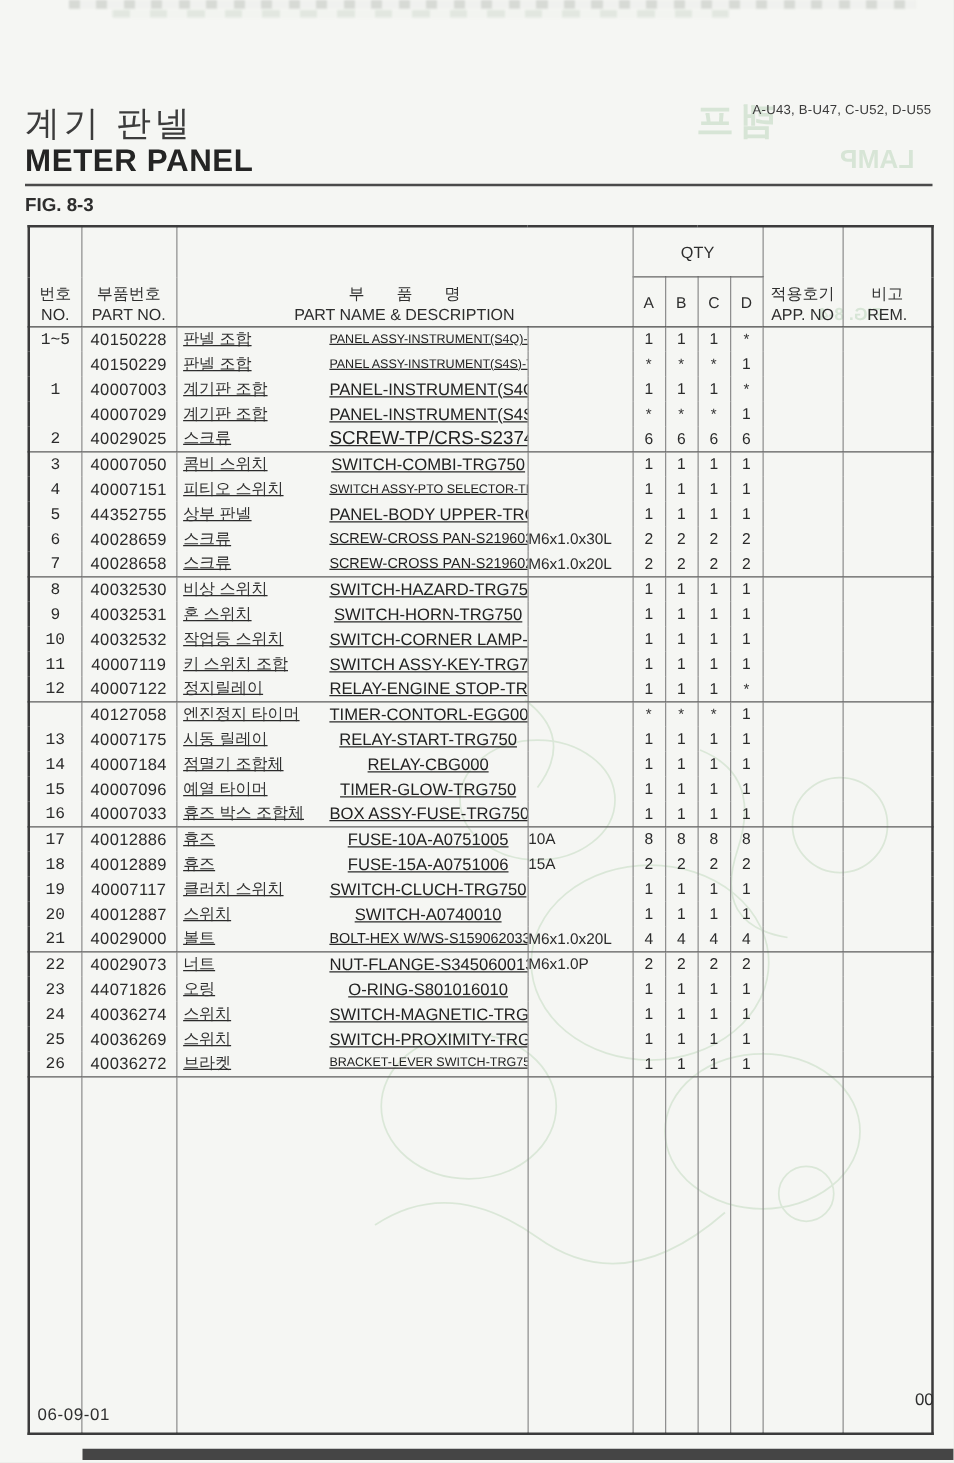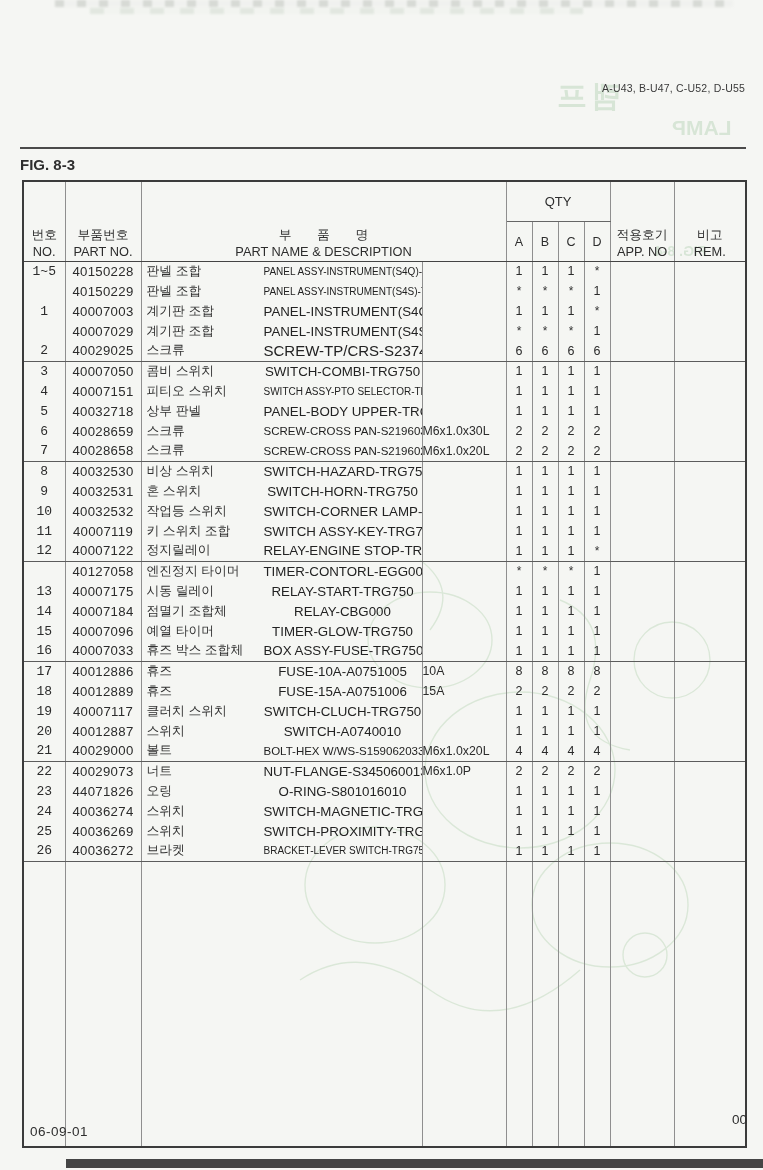--- a/index.html
+++ b/index.html
@@ -37,21 +37,21 @@
   thead th{border-bottom:1.5px solid #444;}
   th.h-qty{border-bottom:1px solid #666;height:21px;font-size:13px;color:#2d2d2d;}
   th.h-sub{height:20px;font-size:12.5px;color:#2d2d2d;border-left:1px solid #9a9a9a;border-right:1px solid #9a9a9a;}
   .hd2{line-height:1.35;font-size:12.8px;color:#2d2d2d;text-align:center;margin-top:44px;}
   .hd2 div{white-space:pre;}
 
   tbody tr{height:20px;}
   tbody tr.group-end td{border-bottom:1px solid #5c5c5c;}
   td.cell-no{text-align:center;font-size:13px;font-family:Liberation Mono, monospace;}
   td.cell-partno{text-align:center;font-size:13.2px;letter-spacing:.3px;}
-  td.cell-name{padding:0;}
+  td.cell-name{padding:0;text-decoration:underline;}
   .name-wrap{display:flex;align-items:center;width:100%;height:100%;}
   .name-wrap .kr{flex:0 0 122px;text-align:left;padding-left:5px;font-size:12.8px;color:#303030;}
   .name-wrap .desc{flex:1;text-align:center;color:#222;}
   .desc.lg{font-size:15px;}
   .desc.md{font-size:13.3px;}
   .desc.sm2{font-size:11.5px;}
   .desc.sm{font-size:10px;}
   td.cell-spec{font-size:12.3px;text-align:left;padding-left:4px;border-left:1px solid transparent;margin-top:20px;}
   td.cell-spec.has-spec{border-left:1px solid #6a6a6a;}
   td.cell-qty{text-align:center;font-size:12.5px;border-left:1px solid #a0a0a0;border-right:1px solid #a0a0a0;}
@@ -82,20 +82,22 @@
       <path d="M300,980 q60,-40 130,10 t150,-20"></path>
       <path d="M420,560 q40,30 10,70"></path>
       <path d="M560,600 q50,20 30,80 q-20,60 40,70"></path>
     </g>
   </svg>
   <div class="ghost" style="left:553px;top:76px;font-size:30px;letter-spacing:4px;">램프</div>
   <div class="ghost" style="left:672px;top:116px;font-size:21px;">LAMP</div>
   <div class="ghost" style="left:655px;top:243px;font-size:14px;">FIG. 8-4</div>
 
   <div class="doc-codes">A-U43, B-U47, C-U52, D-U55</div>
+  <div class="title-kr">계기 판넬</div>
+  <div class="title-en">METER PANEL</div>
   <div class="title-rule"></div>
   <div class="fig-label">FIG. 8-3</div>
 
   <table class="parts">
     <colgroup>
       <col style="width:42px">
         <col style="width:76px">
         <col style="width:281px">
         <col style="width:84px">
       <col style="width:26px">
@@ -261,21 +263,21 @@
           <td class="cell-spec"></td>
           <td class="cell-qty">1</td>
           <td class="cell-qty">1</td>
           <td class="cell-qty">1</td>
           <td class="cell-qty">1</td>
           <td class="cell-app"></td>
           <td class="cell-rem"></td>
         </tr>
         <tr>
           <td class="cell-no">5</td>
-          <td class="cell-partno">40032718</td>
+          <td class="cell-partno">44352755</td>
           <td class="cell-name">
             <div class="name-wrap">
               <span class="kr">상부 판넬</span>
               <span class="desc md">PANEL-BODY UPPER-TRG830</span>
             </div>
           </td>
           <td class="cell-spec"></td>
           <td class="cell-qty">1</td>
           <td class="cell-qty">1</td>
           <td class="cell-qty">1</td>

